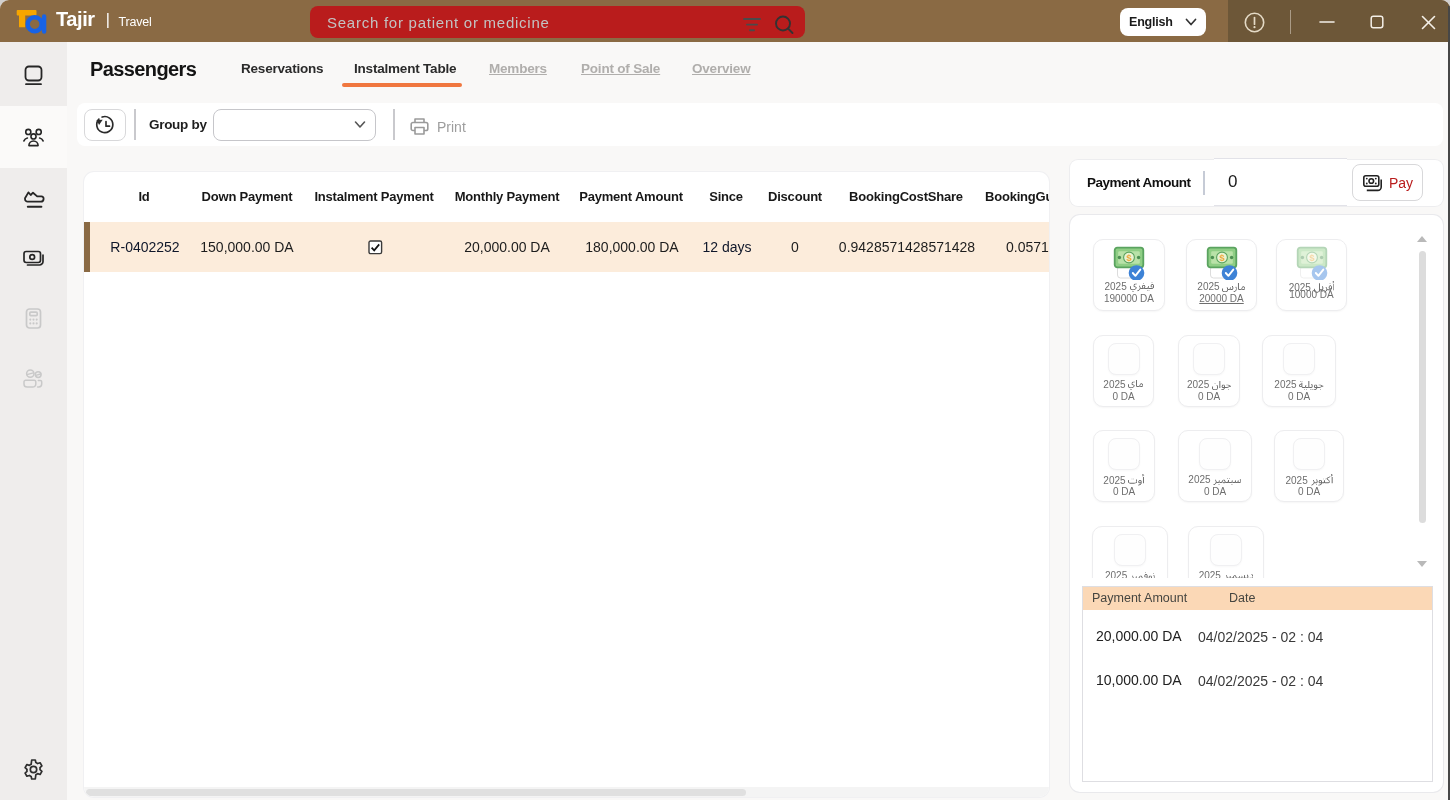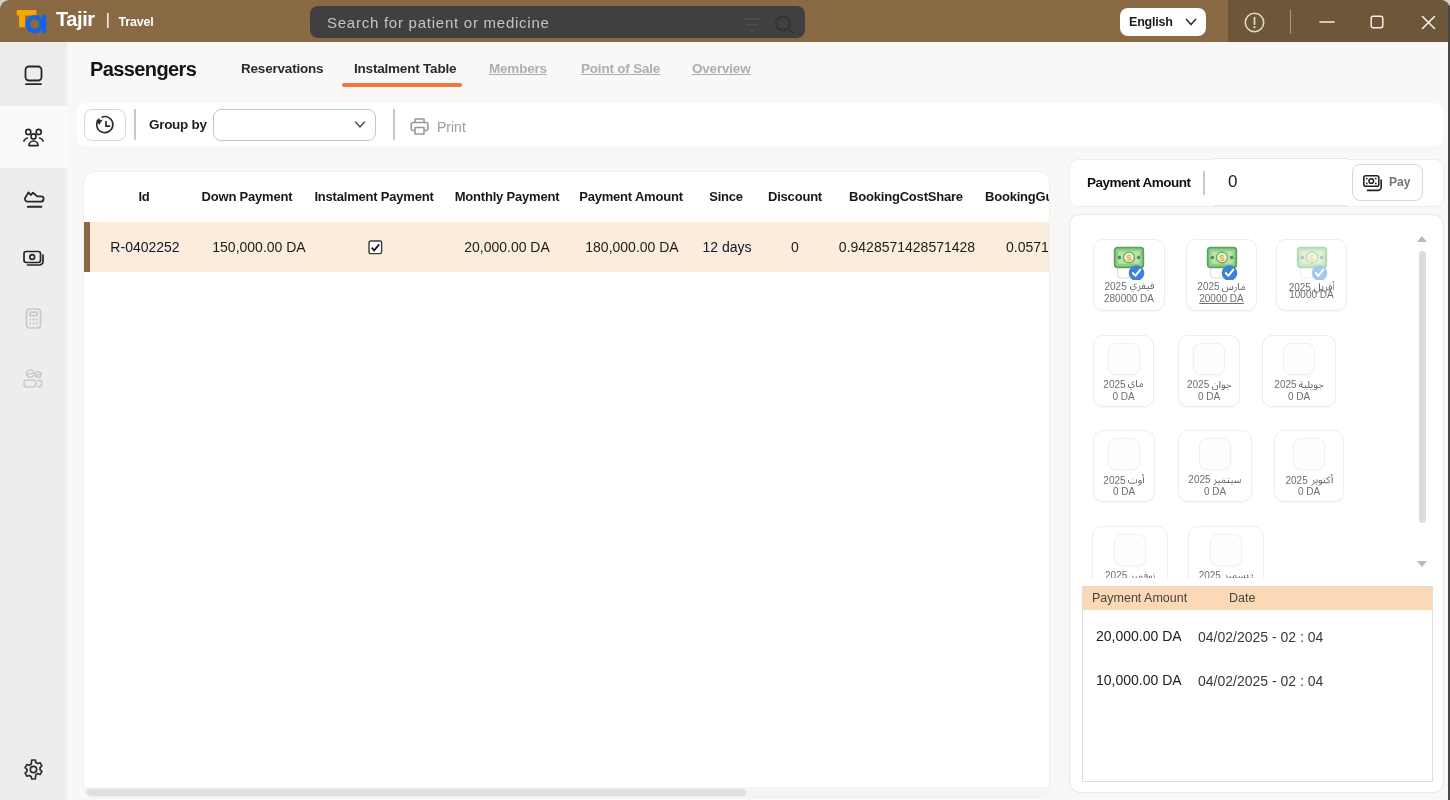--- a/index.html
+++ b/index.html
@@ -7,22 +7,22 @@
     font-family:"Liberation Sans", sans-serif; }
   .abs { position:absolute; }
   #win { position:absolute; left:0; top:0; width:1450px; height:800px;
     border-radius:9px 9px 0 0; overflow:hidden; background:#f9f8f7; }
   
   #titlebar { left:0; top:0; width:1450px; height:42px; background:#8a6a44; }
   #tbdark { left:1228px; top:0; width:222px; height:42px; background:#6d5738; }
   #logo { left:16px; top:9px; width:32px; height:27px; }
   #brand { left:56px; top:8px; color:#fff; font-size:20px; font-weight:bold; letter-spacing:-0.4px; }
   #brand .bar { font-weight:300; font-size:16px; margin:0 9px 0 11px; position:relative; top:-1px; }
-  #brand .trav { font-size:12.5px; font-weight:bold; letter-spacing:-0.2px; }
-  #search { left:310px; top:6px; width:495px; height:32px; background:#404040; border-radius:8px; }
+  #brand .trav { font-size:12.5px; font-weight:normal; letter-spacing:-0.2px; }
+  #search { left:310px; top:6px; width:495px; height:32px; background:#b91c1c; border-radius:8px; }
   #search .ph { position:absolute; left:17px; top:8px; font-size:15px; color:#c3c3c3; letter-spacing:0.75px; }
   #engbtn { left:1120px; top:8px; width:86px; height:28px; background:#fff; border-radius:8px; }
   #engbtn span { position:absolute; left:9px; top:7px; font-size:12.5px; font-weight:bold; color:#1a1a1a; letter-spacing:-0.2px; }
   
   #sidebar { left:0; top:42px; width:67px; height:758px; background:#efedec; }
   #sideactive { left:0; top:106px; width:67px; height:62px; background:#fbfaf9; }
   .sideicon { position:absolute; left:21px; }
   
   #pagetitle { left:90px; top:58px; font-size:20px; font-weight:bold; color:#141414; letter-spacing:-0.6px; }
   .tab { position:absolute; top:61px; font-size:13.5px; font-weight:bold; color:#2b2b2b; letter-spacing:-0.2px;}
@@ -48,21 +48,21 @@
   #hthumb { position:absolute; left:2px; top:1.5px; width:660px; height:7px; background:#e0e0e0; border-radius:4px; }
   
   #paycard { left:1070px; top:160px; width:373px; height:46px; background:#fff; border-radius:8px;
     box-shadow:0 0 0 1px #ededef; }
   #paylab { position:absolute; left:17px; top:15px; font-size:13.5px; font-weight:bold; color:#111; letter-spacing:-0.5px; }
   #payinput { left:1214px; top:158px; width:133px; height:48px; background:#fff;
      border-top:1px solid #e2e2e8; border-bottom:1px solid #e2e2e8; }
   #payzero { position:absolute; left:14px; top:13px; font-size:17px; color:#1a1a1a; }
   #paybtn { left:1352px; top:164px; width:71px; height:37px; background:#fff;
     border:1px solid #d8d8da; border-radius:8px; }
-  #paybtn span { position:absolute; left:36px; top:10px; font-size:12px; color:#737373;font-weight:bold; }
+  #paybtn span { position:absolute; left:36px; top:10px; font-size:14px; color:#b91c1c; }
   #bigpanel { left:1070px; top:215px; width:373px; height:577px; background:#fff; border-radius:10px;
     box-shadow:0 0 0 1px #e9e9ec; }
   #monthclip { left:1071px; top:220px; width:340px; height:358px; overflow:hidden; }
   .mcard { position:absolute; background:#fff; border:1px solid #ededef; border-radius:10px;
      box-shadow:0 1px 2px rgba(0,0,0,.04); }
   .mlabel { position:absolute; width:100%; text-align:center; font-size:10px; color:#6e6e6e; white-space:nowrap; }
   
   #vthumb { left:1418.5px; top:251px; width:7px; height:272px; background:#dcdcdc; border-radius:4px; }
   .arr { position:absolute; width:0; height:0; border-left:5px solid transparent; border-right:5px solid transparent; }
   
@@ -229,21 +229,21 @@
     <span class="th" style="left:200px; width:180px;">Instalment Payment</span>
     <span class="th" style="left:343px; width:160px;">Monthly Payment</span>
     <span class="th" style="left:467px; width:160px;">Payment Amount</span>
     <span class="th" style="left:612px; width:60px;">Since</span>
     <span class="th" style="left:671px; width:80px;">Discount</span>
     <span class="th" style="left:742px; width:160px;">BookingCostShare</span>
     <span class="th" style="left:901px; width:160px; text-align:left;">BookingGuests</span>
     <div id="trow">
       <div id="rowbar"></div>
       <span class="td gray" style="left:1px; width:120px;">R-0402252</span>
-      <span class="td" style="left:115px; width:120px;">150,000.00 DA</span>
+      <span class="td" style="left:103px; width:120px;">150,000.00 DA</span>
       <svg style="position:absolute;left:284px;top:18px;" width="15" height="15" viewBox="0 0 15 15">
 <rect x="1" y="1" width="12.6" height="12.6" rx="1.6" fill="#fff" stroke="#3a3a3a" stroke-width="1.4"></rect>
 <path d="M3.6,7.6 l2.6,2.8 L11.2,4.4" fill="none" stroke="#111" stroke-width="1.7"></path>
         </svg>
       <span class="td" style="left:353px; width:140px;">20,000.00 DA</span>
       <span class="td" style="left:478px; width:140px;">180,000.00 DA</span>
       <span class="td gray" style="left:613px; width:60px;">12 days</span>
       <span class="td" style="left:671px; width:80px;">0</span>
       <span class="td" style="left:743px; width:160px;">0.9428571428571428</span>
       <span class="td" style="left:922px; width:200px; text-align:left;">0.05714285714285714</span>
@@ -288,21 +288,21 @@
             <circle cx="25.6" cy="11.5" r="1.7" fill="#4c8f52"></circle>
 <circle cx="16" cy="11.5" r="5.4" fill="#e9f3d3" stroke="#5aa35f" stroke-width="1.1"></circle>
 <text x="16" y="15" font-size="9.5" font-weight="bold" fill="#efa93f" text-anchor="middle" font-family="Liberation Sans">$</text>
 </g>
 <circle cx="23.5" cy="27" r="7.8" fill="#3d82d6"></circle>
 <path d="M19.8,27 l2.6,2.8 L27.3,23.6" fill="none" stroke="#fff" stroke-width="1.9" stroke-linecap="round" stroke-linejoin="round"></path>
 </svg>
         <div class="mlabel" style="top:41px;">2025 <svg width="24.0" height="9.7" viewBox="0 0 72 29" style="vertical-align:-2px;">
             <path fill="#6d6d6d" d="M65 0h2v1h-2zM65 1h2v1h-2zM40 3h2v1h-2zM40 4h2v1h-2zM14 5h7v1h-7zM13 6h8v1h-8zM65 6h4v1h-4zM12 7h4v1h-4zM64 7h6v1h-6zM11 8h4v1h-4zM63 8h8v1h-8zM11 9h3v1h-3zM38 9h6v1h-6zM63 9h2v1h-2zM69 9h2v1h-2zM11 10h2v1h-2zM37 10h8v1h-8zM62 10h3v1h-3zM69 10h3v1h-3zM11 11h2v1h-2zM27 11h3v1h-3zM37 11h3v1h-3zM42 11h3v1h-3zM62 11h3v1h-3zM69 11h3v1h-3zM1 12h2v1h-2zM11 12h3v1h-3zM27 12h3v1h-3zM36 12h3v1h-3zM43 12h3v1h-3zM54 12h1v1h-1zM62 12h3v1h-3zM69 12h3v1h-3zM1 13h2v1h-2zM11 13h5v1h-5zM28 13h2v1h-2zM36 13h3v1h-3zM43 13h3v1h-3zM54 13h3v1h-3zM62 13h3v1h-3zM69 13h3v1h-3zM0 14h3v1h-3zM12 14h6v1h-6zM28 14h3v1h-3zM36 14h3v1h-3zM43 14h3v1h-3zM54 14h3v1h-3zM62 14h10v1h-10zM0 15h3v1h-3zM14 15h5v1h-5zM29 15h2v1h-2zM36 15h3v1h-3zM43 15h3v1h-3zM53 15h3v1h-3zM63 15h9v1h-9zM0 16h3v1h-3zM17 16h3v1h-3zM29 16h3v1h-3zM37 16h2v1h-2zM42 16h3v1h-3zM53 16h3v1h-3zM69 16h3v1h-3zM0 17h3v1h-3zM17 17h3v1h-3zM29 17h3v1h-3zM37 17h8v1h-8zM53 17h4v1h-4zM68 17h3v1h-3zM0 18h3v1h-3zM17 18h3v1h-3zM29 18h41v1h-41zM0 19h3v1h-3zM16 19h3v1h-3zM29 19h40v1h-40zM1 20h3v1h-3zM15 20h3v1h-3zM28 20h3v1h-3zM32 20h8v1h-8zM43 20h10v1h-10zM56 20h11v1h-11zM1 21h5v1h-5zM13 21h4v1h-4zM28 21h3v1h-3zM2 22h14v1h-14zM27 22h3v1h-3zM4 23h10v1h-10zM26 23h3v1h-3zM8 24h1v1h-1zM24 24h4v1h-4zM51 24h2v1h-2zM56 24h2v1h-2zM22 25h5v1h-5zM51 25h2v1h-2zM56 25h2v1h-2zM22 26h4v1h-4zM6 27h2v1h-2zM10 27h2v1h-2zM22 27h1v1h-1zM6 28h2v1h-2zM10 28h2v1h-2z"></path>
           </svg></div>
-        <div class="mlabel" style="top:53px;">280000 DA</div>
+        <div class="mlabel" style="top:53px;">190000 DA</div>
       </div>
       <div class="mcard" style="left:115px;top:19px;width:71px;height:72px;">
         <svg style="position:absolute;left:50%;margin-left:-16px;top:6px;" width="32" height="34" viewBox="0 0 32 34">
 <g>
 <rect x="4.5" y="20" width="23" height="12" rx="3" fill="#fff" stroke="#dcdcdc"></rect>
 <rect x="1.7" y="1.7" width="28.6" height="19.6" rx="2.6" fill="#8fce85" stroke="#5aa35f" stroke-width="1.8"></rect>
 <rect x="5.2" y="5.2" width="21.6" height="12.6" rx="1.3" fill="#b9e2a8"></rect>
 <circle cx="6.4" cy="11.5" r="1.7" fill="#4c8f52"></circle>
             <circle cx="25.6" cy="11.5" r="1.7" fill="#4c8f52"></circle>
 <circle cx="16" cy="11.5" r="5.4" fill="#e9f3d3" stroke="#5aa35f" stroke-width="1.1"></circle>

